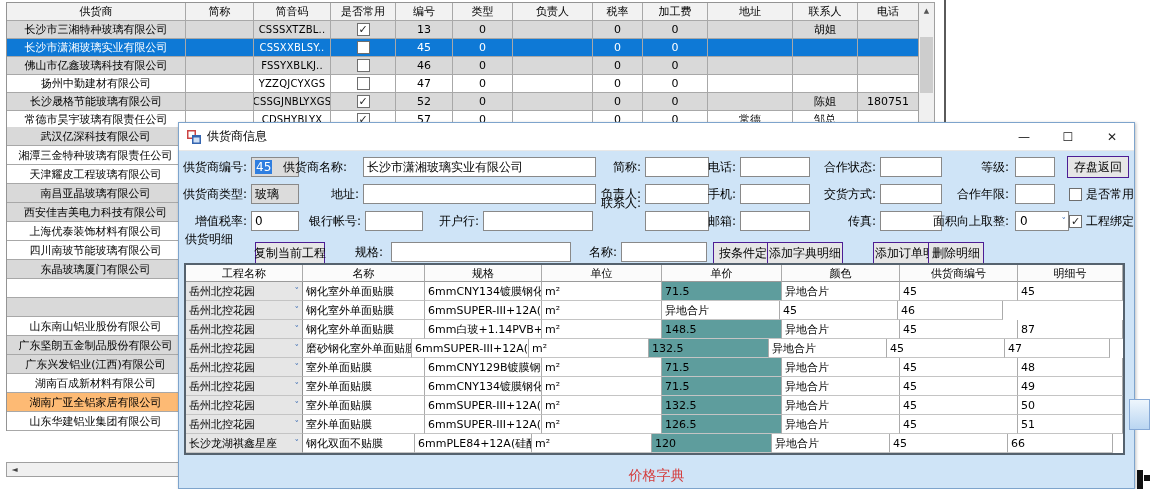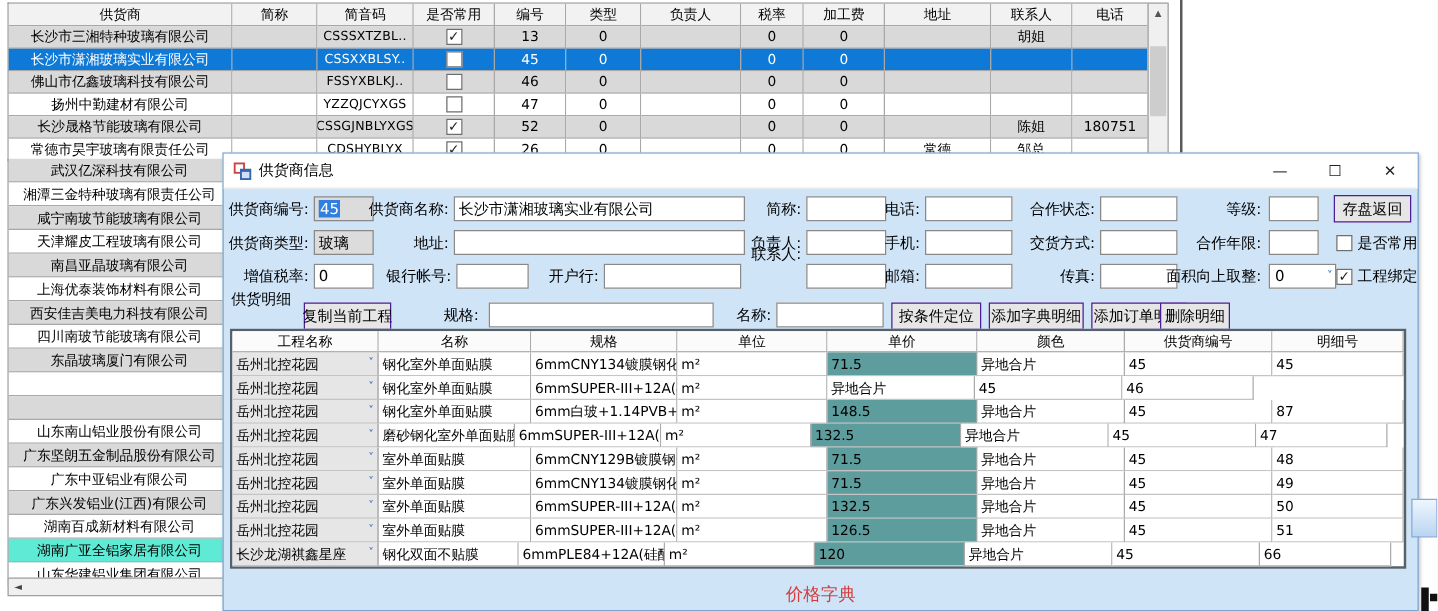--- a/index.html
+++ b/index.html
@@ -169,54 +169,52 @@
         <div class="tcell" style="width: 65px;">陈姐</div>
         <div class="tcell" style="width: 61px;">180751</div>
       </div>
       <div class="trow shade-white">
         <div class="tcell" style="width: 179px;">常德市昊宇玻璃有限责任公司</div>
         <div class="tcell" style="width: 68px;"></div>
         <div class="tcell code-cell" style="width: 77px;">CDSHYBLYX</div>
         <div class="tcell" style="width: 65px;">
           <div class="cb">✓</div>
         </div>
-        <div class="tcell" style="width: 57px;">26</div>
+        <div class="tcell" style="width: 57px;">57</div>
         <div class="tcell" style="width: 60px;">0</div>
         <div class="tcell" style="width: 80px;"></div>
         <div class="tcell" style="width: 50px;">0</div>
         <div class="tcell" style="width: 65px;">0</div>
         <div class="tcell" style="width: 85px;">常德</div>
         <div class="tcell" style="width: 65px;">邹总</div>
         <div class="tcell" style="width: 61px;"></div>
       </div>
     </div>
   <div class="vsb">
     <div class="vsb-up">▲</div>
     <div class="vsb-thumb"></div>
   </div>
   <div class="app-vline"></div>
 
   <div class="leftlist" id="left-list">
       <div class="lrow" style="background: rgb(217, 217, 217);">武汉亿深科技有限公司</div>
       <div class="lrow" style="background: rgb(255, 255, 255);">湘潭三金特种玻璃有限责任公司</div>
-      <div class="lrow" style="background: rgb(217, 217, 217);">咸宁南玻节能玻璃有限公司</div>
       <div class="lrow" style="background: rgb(255, 255, 255);">天津耀皮工程玻璃有限公司</div>
       <div class="lrow" style="background: rgb(217, 217, 217);">南昌亚晶玻璃有限公司</div>
+      <div class="lrow" style="background: rgb(217, 217, 217);">西安佳吉美电力科技有限公司</div>
       <div class="lrow" style="background: rgb(255, 255, 255);">上海优泰装饰材料有限公司</div>
-      <div class="lrow" style="background: rgb(217, 217, 217);">西安佳吉美电力科技有限公司</div>
       <div class="lrow" style="background: rgb(255, 255, 255);">四川南玻节能玻璃有限公司</div>
       <div class="lrow" style="background: rgb(217, 217, 217);">东晶玻璃厦门有限公司</div>
       <div class="lrow" style="background: rgb(255, 255, 255);"></div>
       <div class="lrow" style="background: rgb(217, 217, 217);"></div>
       <div class="lrow" style="background: rgb(255, 255, 255);">山东南山铝业股份有限公司</div>
       <div class="lrow" style="background: rgb(217, 217, 217);">广东坚朗五金制品股份有限公司</div>
-      <div class="lrow" style="background: rgb(255, 255, 255);">广东中亚铝业有限公司</div>
       <div class="lrow" style="background: rgb(217, 217, 217);">广东兴发铝业(江西)有限公司</div>
       <div class="lrow" style="background: rgb(255, 255, 255);">湖南百成新材料有限公司</div>
-      <div class="lrow" style="background: #5eead4;">湖南广亚全铝家居有限公司</div>
+      <div class="lrow" style="background: #fdba74;">湖南广亚全铝家居有限公司</div>
       <div class="lrow" style="background: rgb(255, 255, 255);">山东华建铝业集团有限公司</div>
     </div>
   <div class="hsb">
     <div class="hsb-left">◄</div>
   </div>
 
   <div class="dialog">
     <div class="titlebar">
       <svg class="title-icon" viewBox="0 0 16 16">
         <rect x="1" y="1" width="9" height="9" fill="#c44"></rect>
@@ -229,21 +227,21 @@
         <div class="win-btn">—</div>
         <div class="win-btn">☐</div>
         <div class="win-btn">✕</div>
       </div>
     </div>
 
     <div class="flabel" style="left:2px;top:34px;width:66px">供货商编号:</div>
     <div class="tb tb-gray tb-box" style="left:72px;top:34px;width:48px">
         <span class="sel-text">45</span>
       </div>
-    <div class="flabel" style="left:108px;top:34px;width:72px">供货商名称:</div>
+    <div class="flabel" style="left:96px;top:34px;width:72px">供货商名称:</div>
     <input class="tb" style="left: 184px; top: 34px; width: 233px;" value="长沙市潇湘玻璃实业有限公司">
     <div class="flabel" style="left:412px;top:34px;width:50px">简称:</div>
     <input class="tb" style="left: 466px; top: 34px; width: 64px;" value="">
     <div class="flabel" style="left:507px;top:34px;width:50px">电话:</div>
     <input class="tb" style="left: 561px; top: 34px; width: 70px;" value="">
     <div class="flabel" style="left:632px;top:34px;width:65px">合作状态:</div>
     <input class="tb" style="left: 701px; top: 34px; width: 62px;" value="">
     <div class="flabel" style="left:775px;top:34px;width:55px">等级:</div>
     <input class="tb" style="left: 836px; top: 34px; width: 40px;" value="">
     <div class="btn" style="left:888px;top:33px;width:62px">存盘返回</div>
@@ -281,27 +279,27 @@
     <div class="combo" style="left:836px;top:88px;width:54px">
       <span>0</span>
       <span class="combo-arrow">˅</span>
     </div>
     <div class="cbrow" style="left:890px;top:91px">
       <span class="cb">✓</span>
       <span>工程绑定</span>
     </div>
 
     <div class="section-label" style="left:6px;top:108px">供货明细</div>
-    <div class="btn" style="left:64px;top:119px;width:70px">复制当前工程</div>
+    <div class="btn" style="left:76px;top:119px;width:70px">复制当前工程</div>
     <div class="flabel" style="left:170px;top:119px;width:34px">规格:</div>
     <input class="tb" style="left: 212px; top: 119px; width: 180px;" value="">
     <div class="flabel" style="left:404px;top:119px;width:34px">名称:</div>
     <input class="tb" style="left: 442px; top: 119px; width: 86px;" value="">
     <div class="btn" style="left:534px;top:119px;width:72px">按条件定位</div>
-    <div class="btn" style="left:612px;top:119px;width:76px">添加字典明细</div>
+    <div class="btn" style="left:588px;top:119px;width:76px">添加字典明细</div>
     <div class="btn" style="left:694px;top:119px;width:76px">添加订单明细</div>
     <div class="btn" style="left:749px;top:119px;width:56px">删除明细</div>
 
     <div class="grid" id="detail-grid">
         <div class="grow ghead">
           <div class="gcell" style="width: 117px;">工程名称</div>
           <div class="gcell" style="width: 122px;">名称</div>
           <div class="gcell" style="width: 117px;">规格</div>
           <div class="gcell" style="width: 120px;">单位</div>
           <div class="gcell" style="width: 120px;">单价</div>

